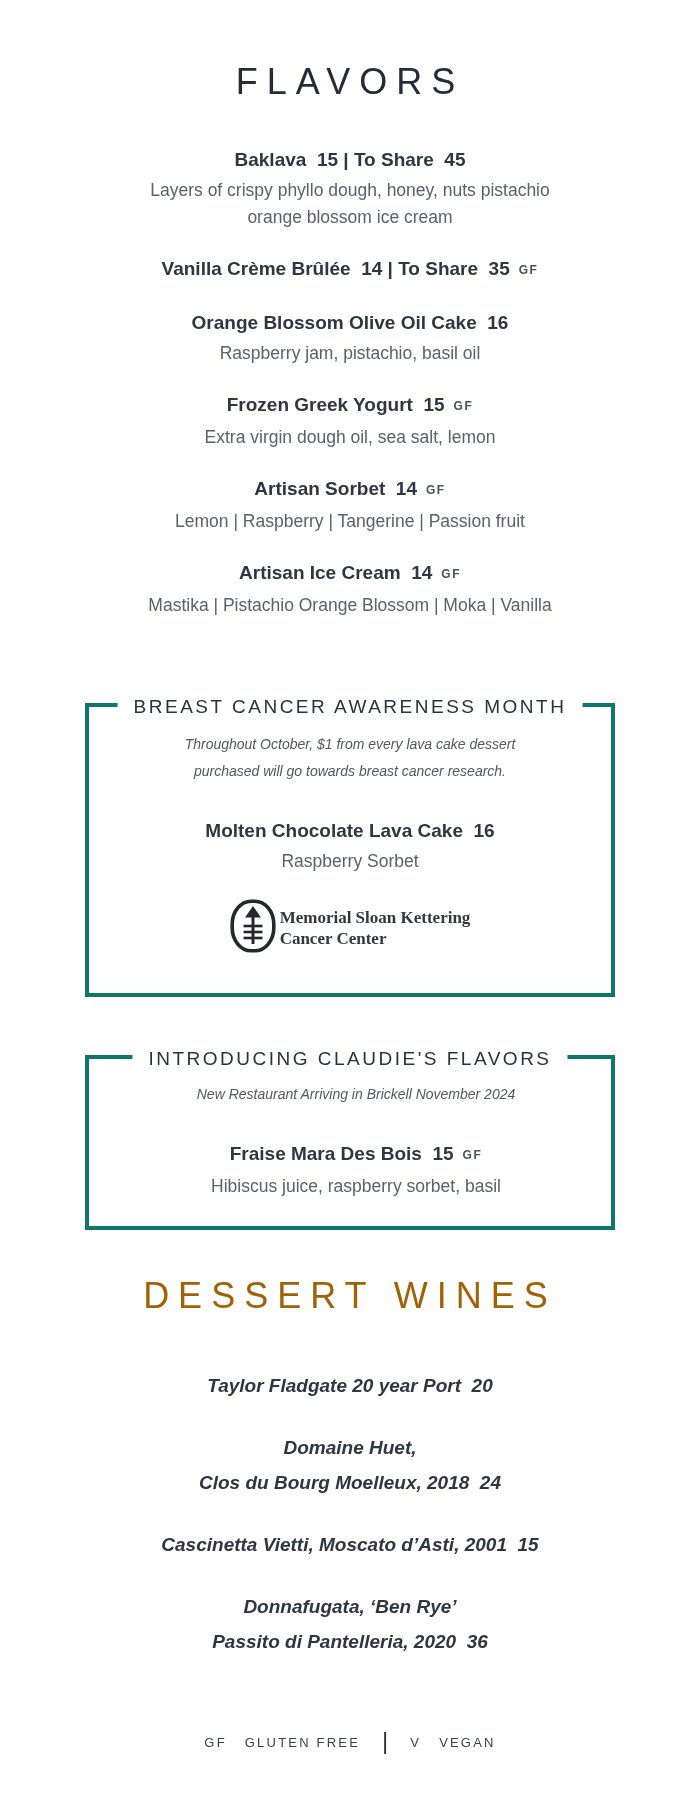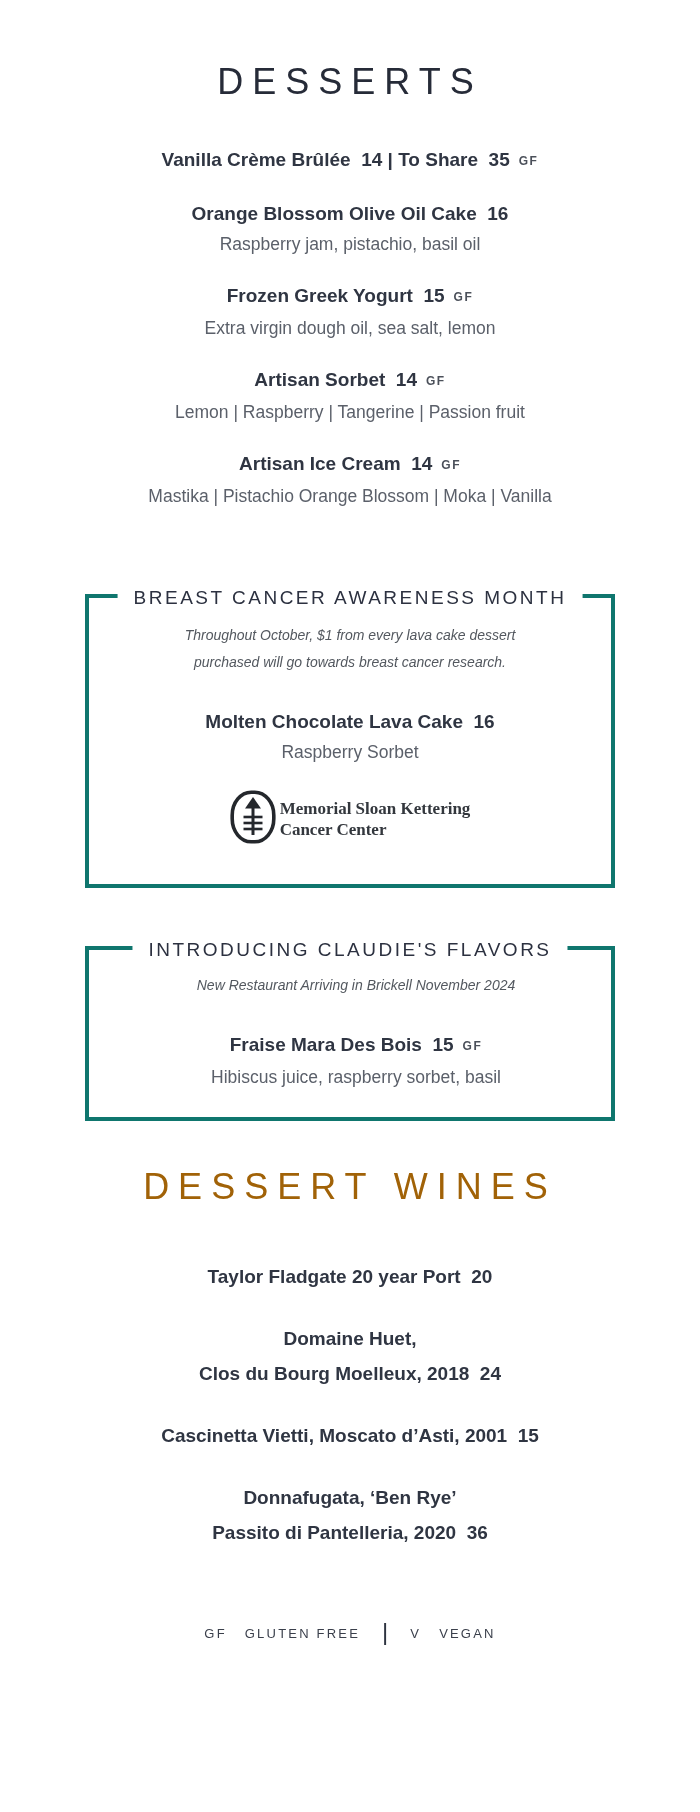--- a/index.html
+++ b/index.html
@@ -114,20 +114,21 @@
     margin: 44px 0 50px 0;
     line-height: 44px;
   }
   .wine-item {
     font-size: 19px;
     font-weight: 600;
     color: #2f3542;
     line-height: 35px;
     margin-bottom: 27px;
     white-space: pre-wrap;
+    font-style: italic;
   }
 
   .legend {
     margin-top: 72px;
     display: flex;
     justify-content: center;
     align-items: center;
     gap: 18px;
   }
   .legend-abbr, .legend-label {
@@ -144,24 +145,29 @@
     position: relative;
     top: -1px;
     margin: 0 4px;
   }
 </style>
 </head>
 <body>
 
 <div class="menu">
 
-  <h1 class="big-title">DESSERTS</h1>
+  <h1 class="big-title">FLAVORS</h1>
 
   <section>
 
+    <div class="item">
+      <div class="item-title"><span>Baklava  15 | To Share  45</span></div>
+      <div class="item-desc">Layers of crispy phyllo dough, honey, nuts pistachio
+orange blossom ice cream</div>
+    </div>
 
     <div class="item">
       <div class="item-title"><span>Vanilla Crème Brûlée  14 | To Share  35</span><span class="gf-tag">GF</span></div>
 
     </div>
 
     <div class="item">
       <div class="item-title"><span>Orange Blossom Olive Oil Cake  16</span></div>
       <div class="item-desc">Raspberry jam, pistachio, basil oil</div>
     </div>

